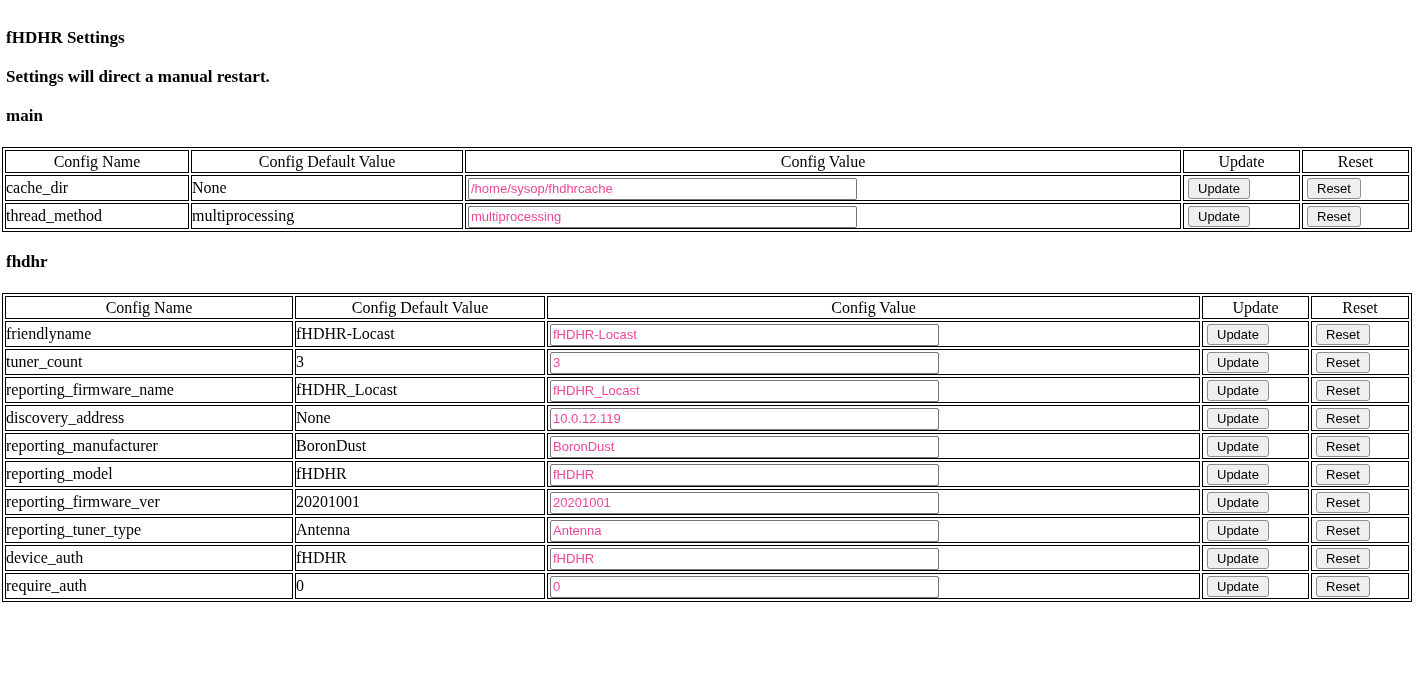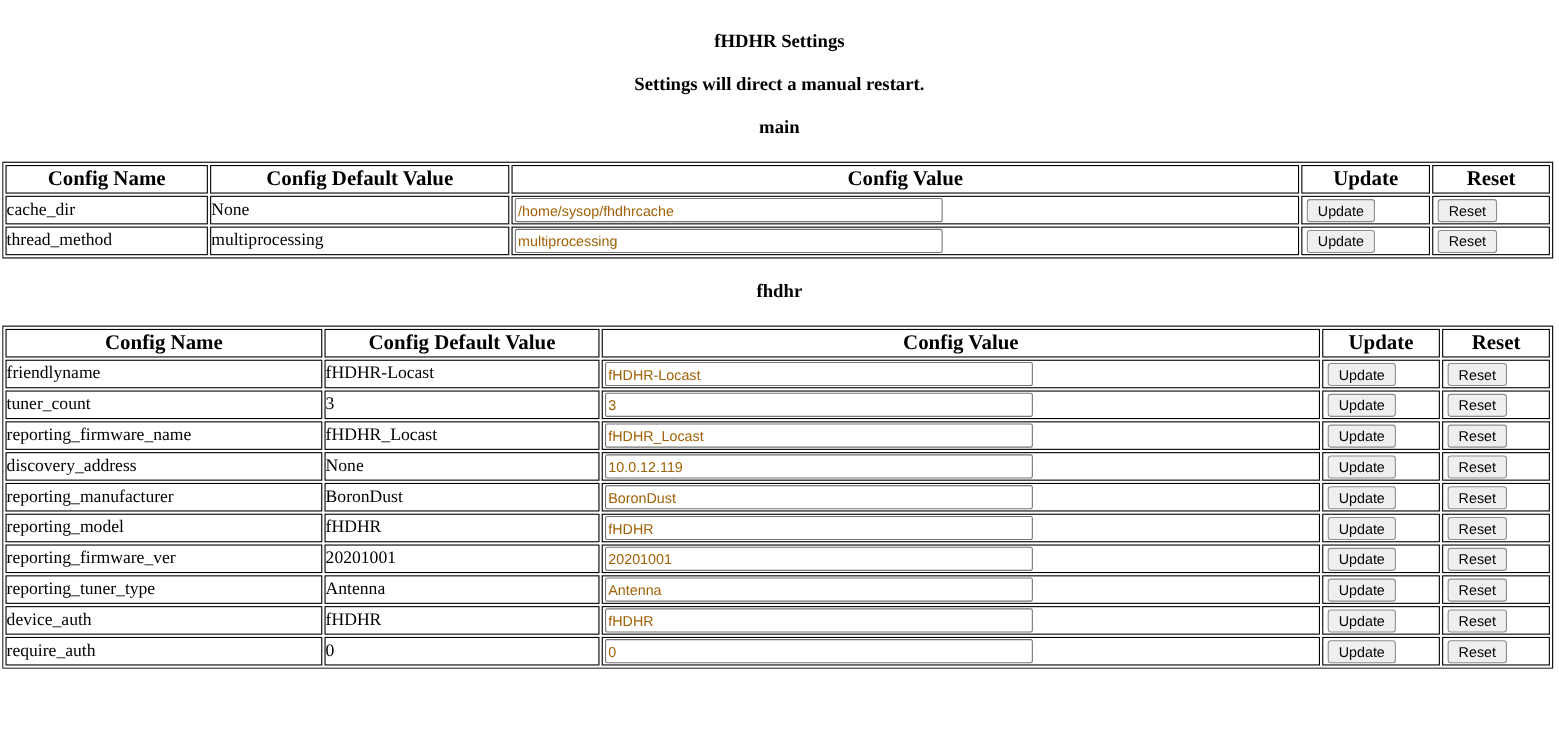--- a/index.html
+++ b/index.html
@@ -8,21 +8,21 @@
     color: #000000;
     margin: 0;
     padding: 0;
   }
   body {
     margin: 1px 2px;
     font-family: "Liberation Serif", serif;
     font-size: 16px;
   }
   .heading {
-    text-align: center;
+    text-align: left;
     font-weight: bold;
     font-size: 17px;
     line-height: 19px;
     margin: 4px;
   }
   #page-title    { margin-top: 27px; }
   #page-subtitle { margin-top: 20px; }
   .section-title { margin-top: 20px; }
 
   table.config-table {
@@ -34,22 +34,22 @@
     margin-top: 22px;
     background: #ffffff;
   }
   table.config-table th,
   table.config-table td {
     border: 1px solid #000000;
     overflow: hidden;
     white-space: nowrap;
   }
   table.config-table th {
-    font-weight: bold;
-    font-size: 19px;
+    font-weight: normal;
+    font-size: 16px;
     text-align: center;
     padding: 1px;
     height: 19px;
   }
   table.config-table td {
     padding: 0;
     height: 24px;
     line-height: 22px;
     text-align: left;
   }
@@ -57,21 +57,21 @@
 
   input.value-input {
     box-sizing: content-box;
     width: 383px;
     height: 18px;
     padding: 1px 2px;
     margin: 0 0 0 2px;
     border: 1px solid #767676;
     border-radius: 2px;
     background: #ffffff;
-    color: #a16207;
+    color: #ec4899;
     font: 13px "Liberation Sans", sans-serif;
     vertical-align: middle;
   }
   button.action-btn {
     font: 13px "Liberation Sans", sans-serif;
     color: #000000;
     background: #efefef;
     border: 1px solid #8d8d8d;
     border-radius: 3px;
     padding: 2px 9px;

